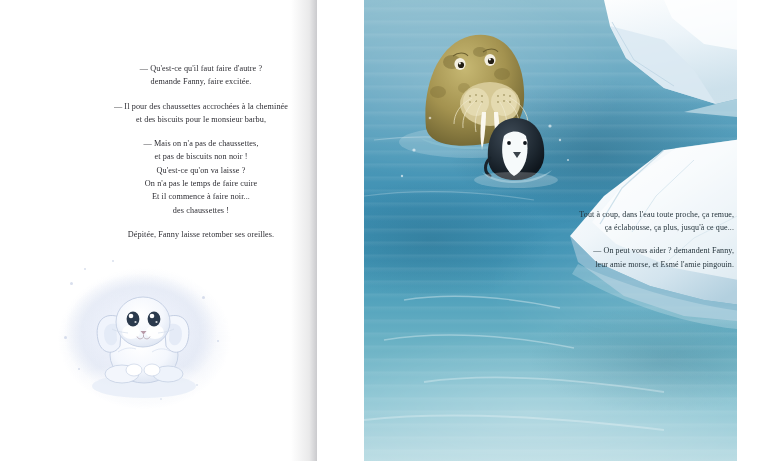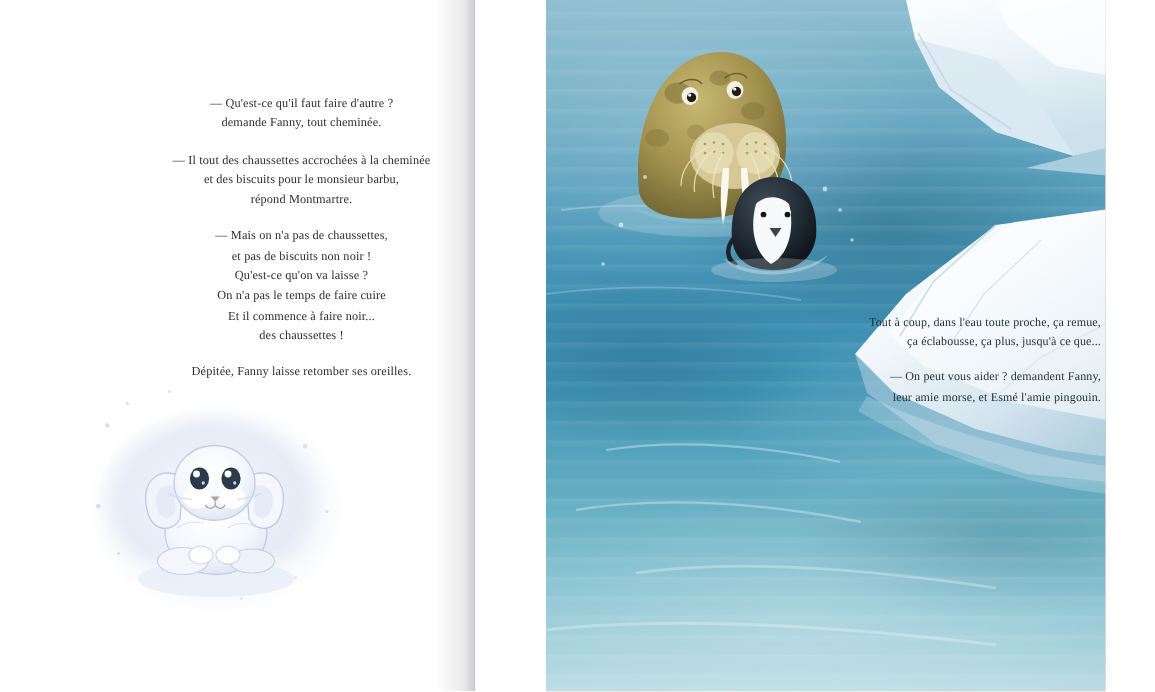--- a/index.html
+++ b/index.html
@@ -149,27 +149,26 @@
 <body>
 
 <div class="spread">
 
   <div class="page-left">
 
     <div class="text-block">
 
       <p class="para">
         <span class="ln">— Qu'est-ce qu'il faut faire d'autre ?</span>
-        <span class="ln">demande Fanny, tout cheminée.</span>
-      </p>
-
-      <p class="para">
-        <span class="ln">— Il tout des chaussettes accrochées à la cheminée</span>
+        <span class="ln">demande Fanny, faire excitée.</span>
+      </p>
+
+      <p class="para">
+        <span class="ln">— Il pour des chaussettes accrochées à la cheminée</span>
         <span class="ln">et des biscuits pour le monsieur barbu,</span>
-        <span class="ln">répond Montmartre.</span>
       </p>
 
       <p class="para">
         <span class="ln">— Mais on n'a pas de chaussettes,</span>
         <span class="ln">et pas de biscuits non noir !</span>
         <span class="ln">Qu'est-ce qu'on va laisse ?</span>
         <span class="ln">On n'a pas le temps de faire cuire</span>
         <span class="ln">Et il commence à faire noir...</span>
         <span class="ln">des chaussettes !</span>
       </p>

